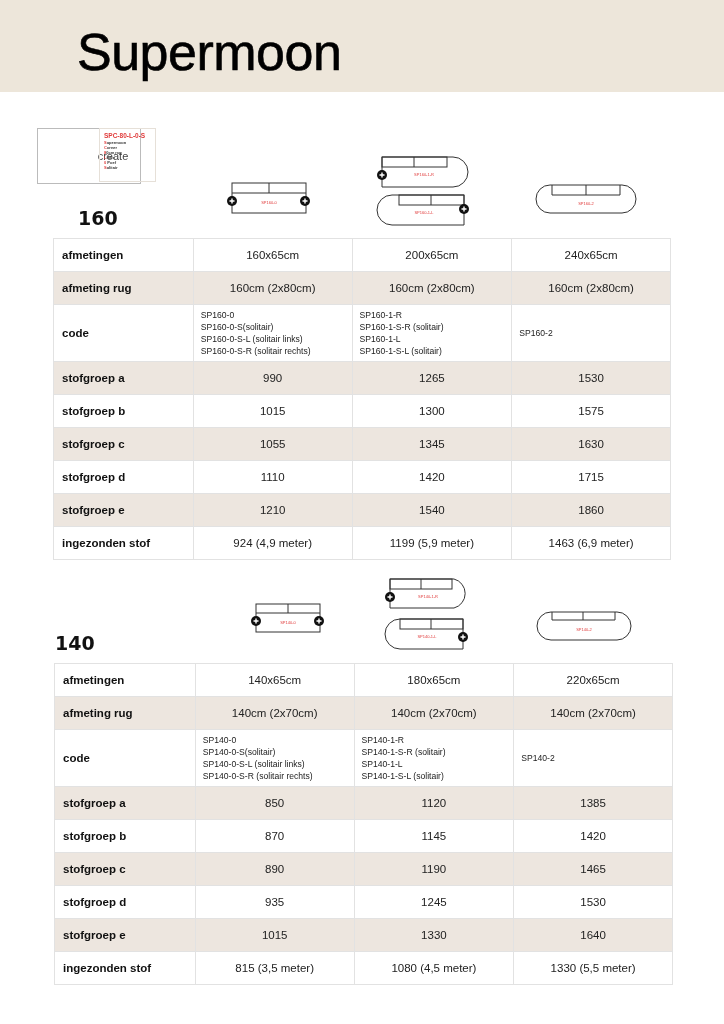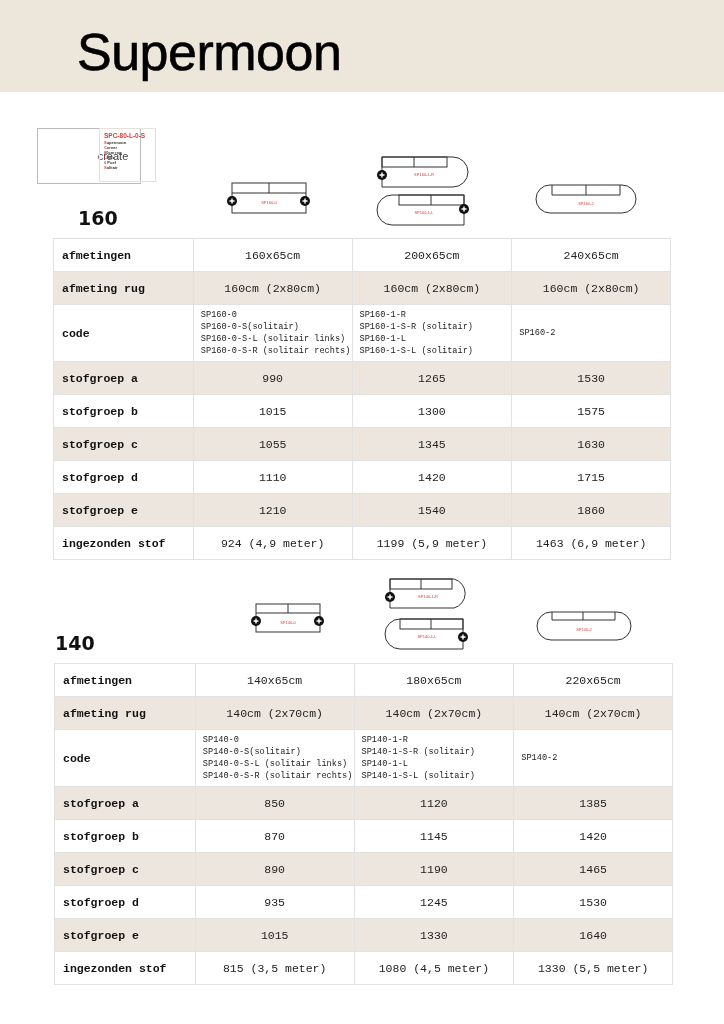--- a/index.html
+++ b/index.html
@@ -9,21 +9,21 @@
   .header h1 { position: absolute; left: 77px; top: 22px; margin: 0; font-size: 52px; font-weight: 400;
                letter-spacing: -0.5px; font-family: "Liberation Sans", sans-serif; color: #000; -webkit-text-stroke: 0.6px #000; }
   .create-box { position: absolute; left: 37px; top: 128px; width: 54px; height: 54px; border: 1px solid #bbb;
                 display: flex; align-items: center; justify-content: center; font-size: 11px; color: #444; padding-left: 48px; }
   .legend-card { position: absolute; left: 99px; top: 128px; width: 57px; height: 54px; border: 1px solid #e6e0d8;
                  padding: 3px 4px; box-sizing: border-box; }
   .legend-card .lc-title { color: #e03a3a; font-size: 6.5px; font-weight: 700; line-height: 8px; }
   .legend-card .lc-line { font-size: 4px; line-height: 5px; color: #333; font-weight: 700; }
   .legend-card .lc-line .first { color: #e03a3a; }
   .section-title { position: absolute; left: 55px; font-size: 19px; font-weight: 700; font-family: "DejaVu Sans", sans-serif; }
-  table.spec { position: absolute; left: 53px; border-collapse: collapse; font-family: Liberation Mono, monospace; font-size: 11.5px; }
+  table.spec { position: absolute; left: 53px; border-collapse: collapse; font-family: Liberation Sans, sans-serif; font-size: 11.5px; }
   table.spec td { border: 1px solid #e2e2e2; padding: 0; height: 32px; text-align: center; color: #222; }
   table.spec td.label { text-align: left; padding-left: 8px; font-weight: 700; font-size: 11.5px; color: #111; }
   table.spec tr.shade td { background: #ede6df; }
   table.spec tr.code-row td { height: 56px; }
   table.spec td.code-cell { text-align: left; padding-left: 7px; font-size: 8.6px; line-height: 12px; color: #222; }
   .sofa { position: absolute; }
   .sofa svg { display: block; overflow: visible; }
   .sofa-label { font-family: "Liberation Sans", sans-serif; font-size: 4px; fill: #e03a3a; }
 </style>
 </head>

